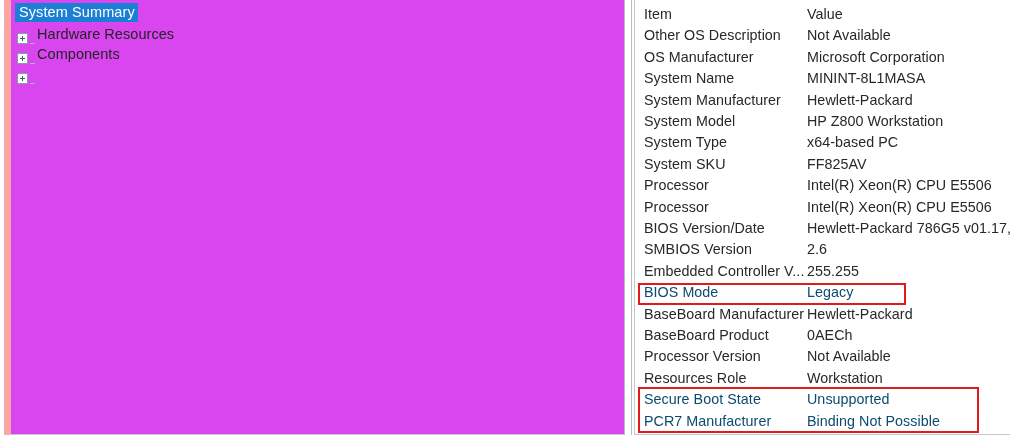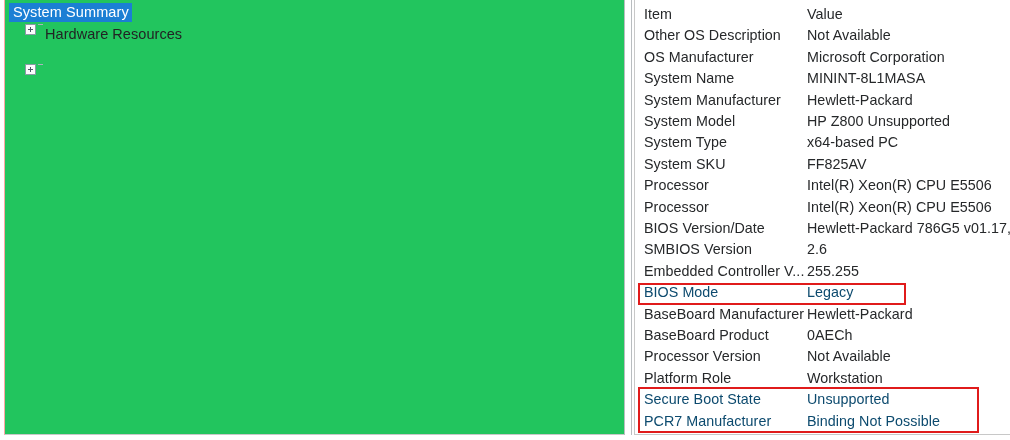--- a/index.html
+++ b/index.html
@@ -14,22 +14,22 @@
     position: relative;
     width: 1010px; height: 440px;
     background: #ffffff;
   }
 
   
   #tree-pane {
     position: absolute;
     left: 4px; top: 0px;
     width: 620px; height: 435px;
-    background: #22c55e;
-    border-left: 1px solid #fca5a5;
+    background: #d946ef;
+    border-left: 7px solid #fca5a5;
     border-bottom: 1px solid #c8c8c8;
     border-top: none;
     overflow: hidden;
   }
   .tree-root-row {
     position: absolute;
     left: 4px; top: 3px;
     height: 19px;
     display: flex; align-items: center;
   }
@@ -37,23 +37,23 @@
     background: #1b7fd4;
     color: #ffffff;
     font-size: 14.5px;
     line-height: 19px;
     padding: 0 3px 0 4px;
     white-space: nowrap;
     letter-spacing: 0.1px;
   }
   .tree-child {
     position: absolute;
-    left: 20px;
+    left: 6px;
     height: 20px;
-    display: flex; align-items: flex-start;
+    display: flex; align-items: flex-end;
     white-space: nowrap;
   }
   .tree-child .plusbox {
     position: relative;
     width: 11px; height: 11px;
     border: 1px solid #8a9aa6;
     background: #fbfcfd;
     margin-right: 2px;
     flex: 0 0 auto;
   }
@@ -137,20 +137,25 @@
     <div class="tree-root-row">
       <span class="tree-sel-label">System Summary</span>
     </div>
 
     <div class="tree-child" style="top:24px;">
       <span class="plusbox"></span>
       <span class="connector"></span>
       <span class="tlabel">Hardware Resources</span>
     </div>
 
+    <div class="tree-child" style="top:44px;">
+      <span class="plusbox"></span>
+      <span class="connector"></span>
+      <span class="tlabel">Components</span>
+    </div>
 
     <div class="tree-child" style="top:64px;">
       <span class="plusbox"></span>
       <span class="connector"></span>
     </div>
   </div>
 
   <div id="splitter"></div>
 
   <div id="detail-pane">
@@ -172,21 +177,21 @@
       <div class="grow" style="top:68.2px;">
         <span class="gitem">System Name</span>
         <span class="gval">MININT-8L1MASA</span>
       </div>
       <div class="grow" style="top:89.6px;">
         <span class="gitem">System Manufacturer</span>
         <span class="gval">Hewlett-Packard</span>
       </div>
       <div class="grow" style="top:111px;">
         <span class="gitem">System Model</span>
-        <span class="gval">HP Z800 Unsupported</span>
+        <span class="gval">HP Z800 Workstation</span>
       </div>
       <div class="grow" style="top:132.4px;">
         <span class="gitem">System Type</span>
         <span class="gval">x64-based PC</span>
       </div>
       <div class="grow" style="top:153.8px;">
         <span class="gitem">System SKU</span>
         <span class="gval">FF825AV</span>
       </div>
       <div class="grow" style="top:175.2px;">
@@ -219,21 +224,21 @@
       </div>
       <div class="grow" style="top:325px;">
         <span class="gitem">BaseBoard Product</span>
         <span class="gval">0AECh</span>
       </div>
       <div class="grow" style="top:346.4px;">
         <span class="gitem">Processor Version</span>
         <span class="gval">Not Available</span>
       </div>
       <div class="grow" style="top:367.8px;">
-        <span class="gitem">Platform Role</span>
+        <span class="gitem">Resources Role</span>
         <span class="gval">Workstation</span>
       </div>
       <div class="grow hl" style="top:389.2px;">
         <span class="gitem">Secure Boot State</span>
         <span class="gval">Unsupported</span>
       </div>
       <div class="grow hl" style="top:410.6px;">
         <span class="gitem">PCR7 Manufacturer</span>
         <span class="gval">Binding Not Possible</span>
       </div>

